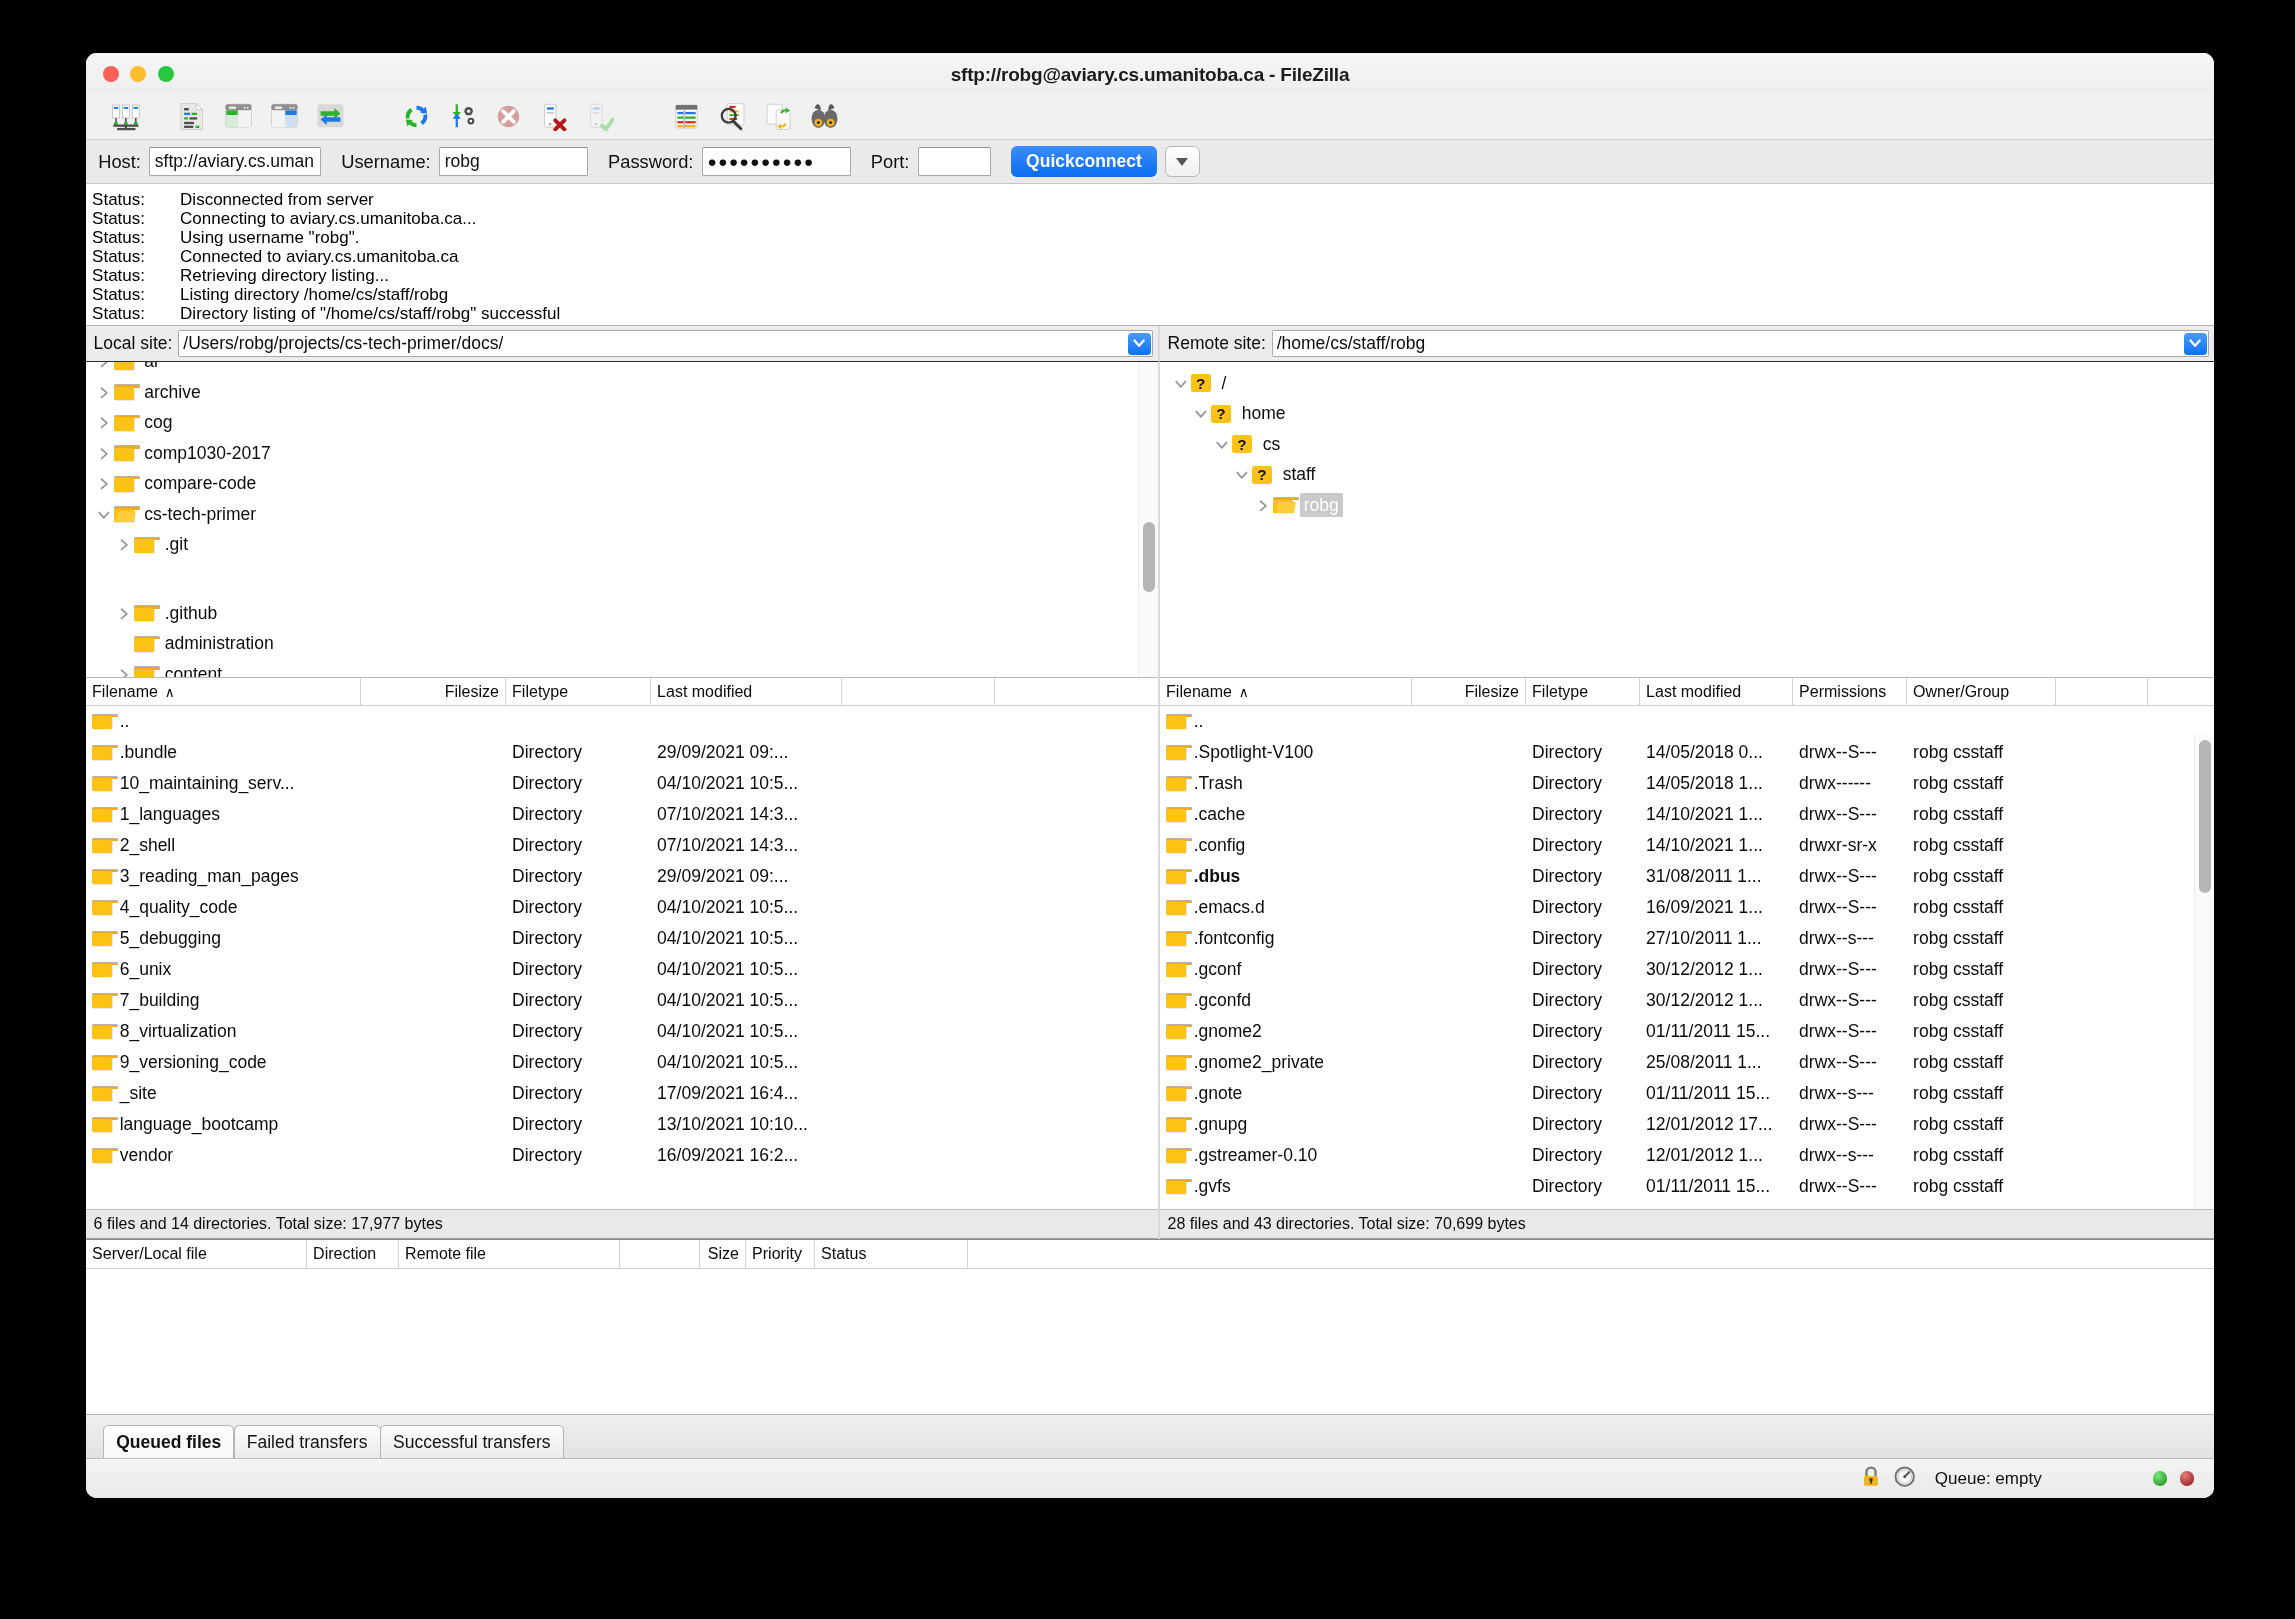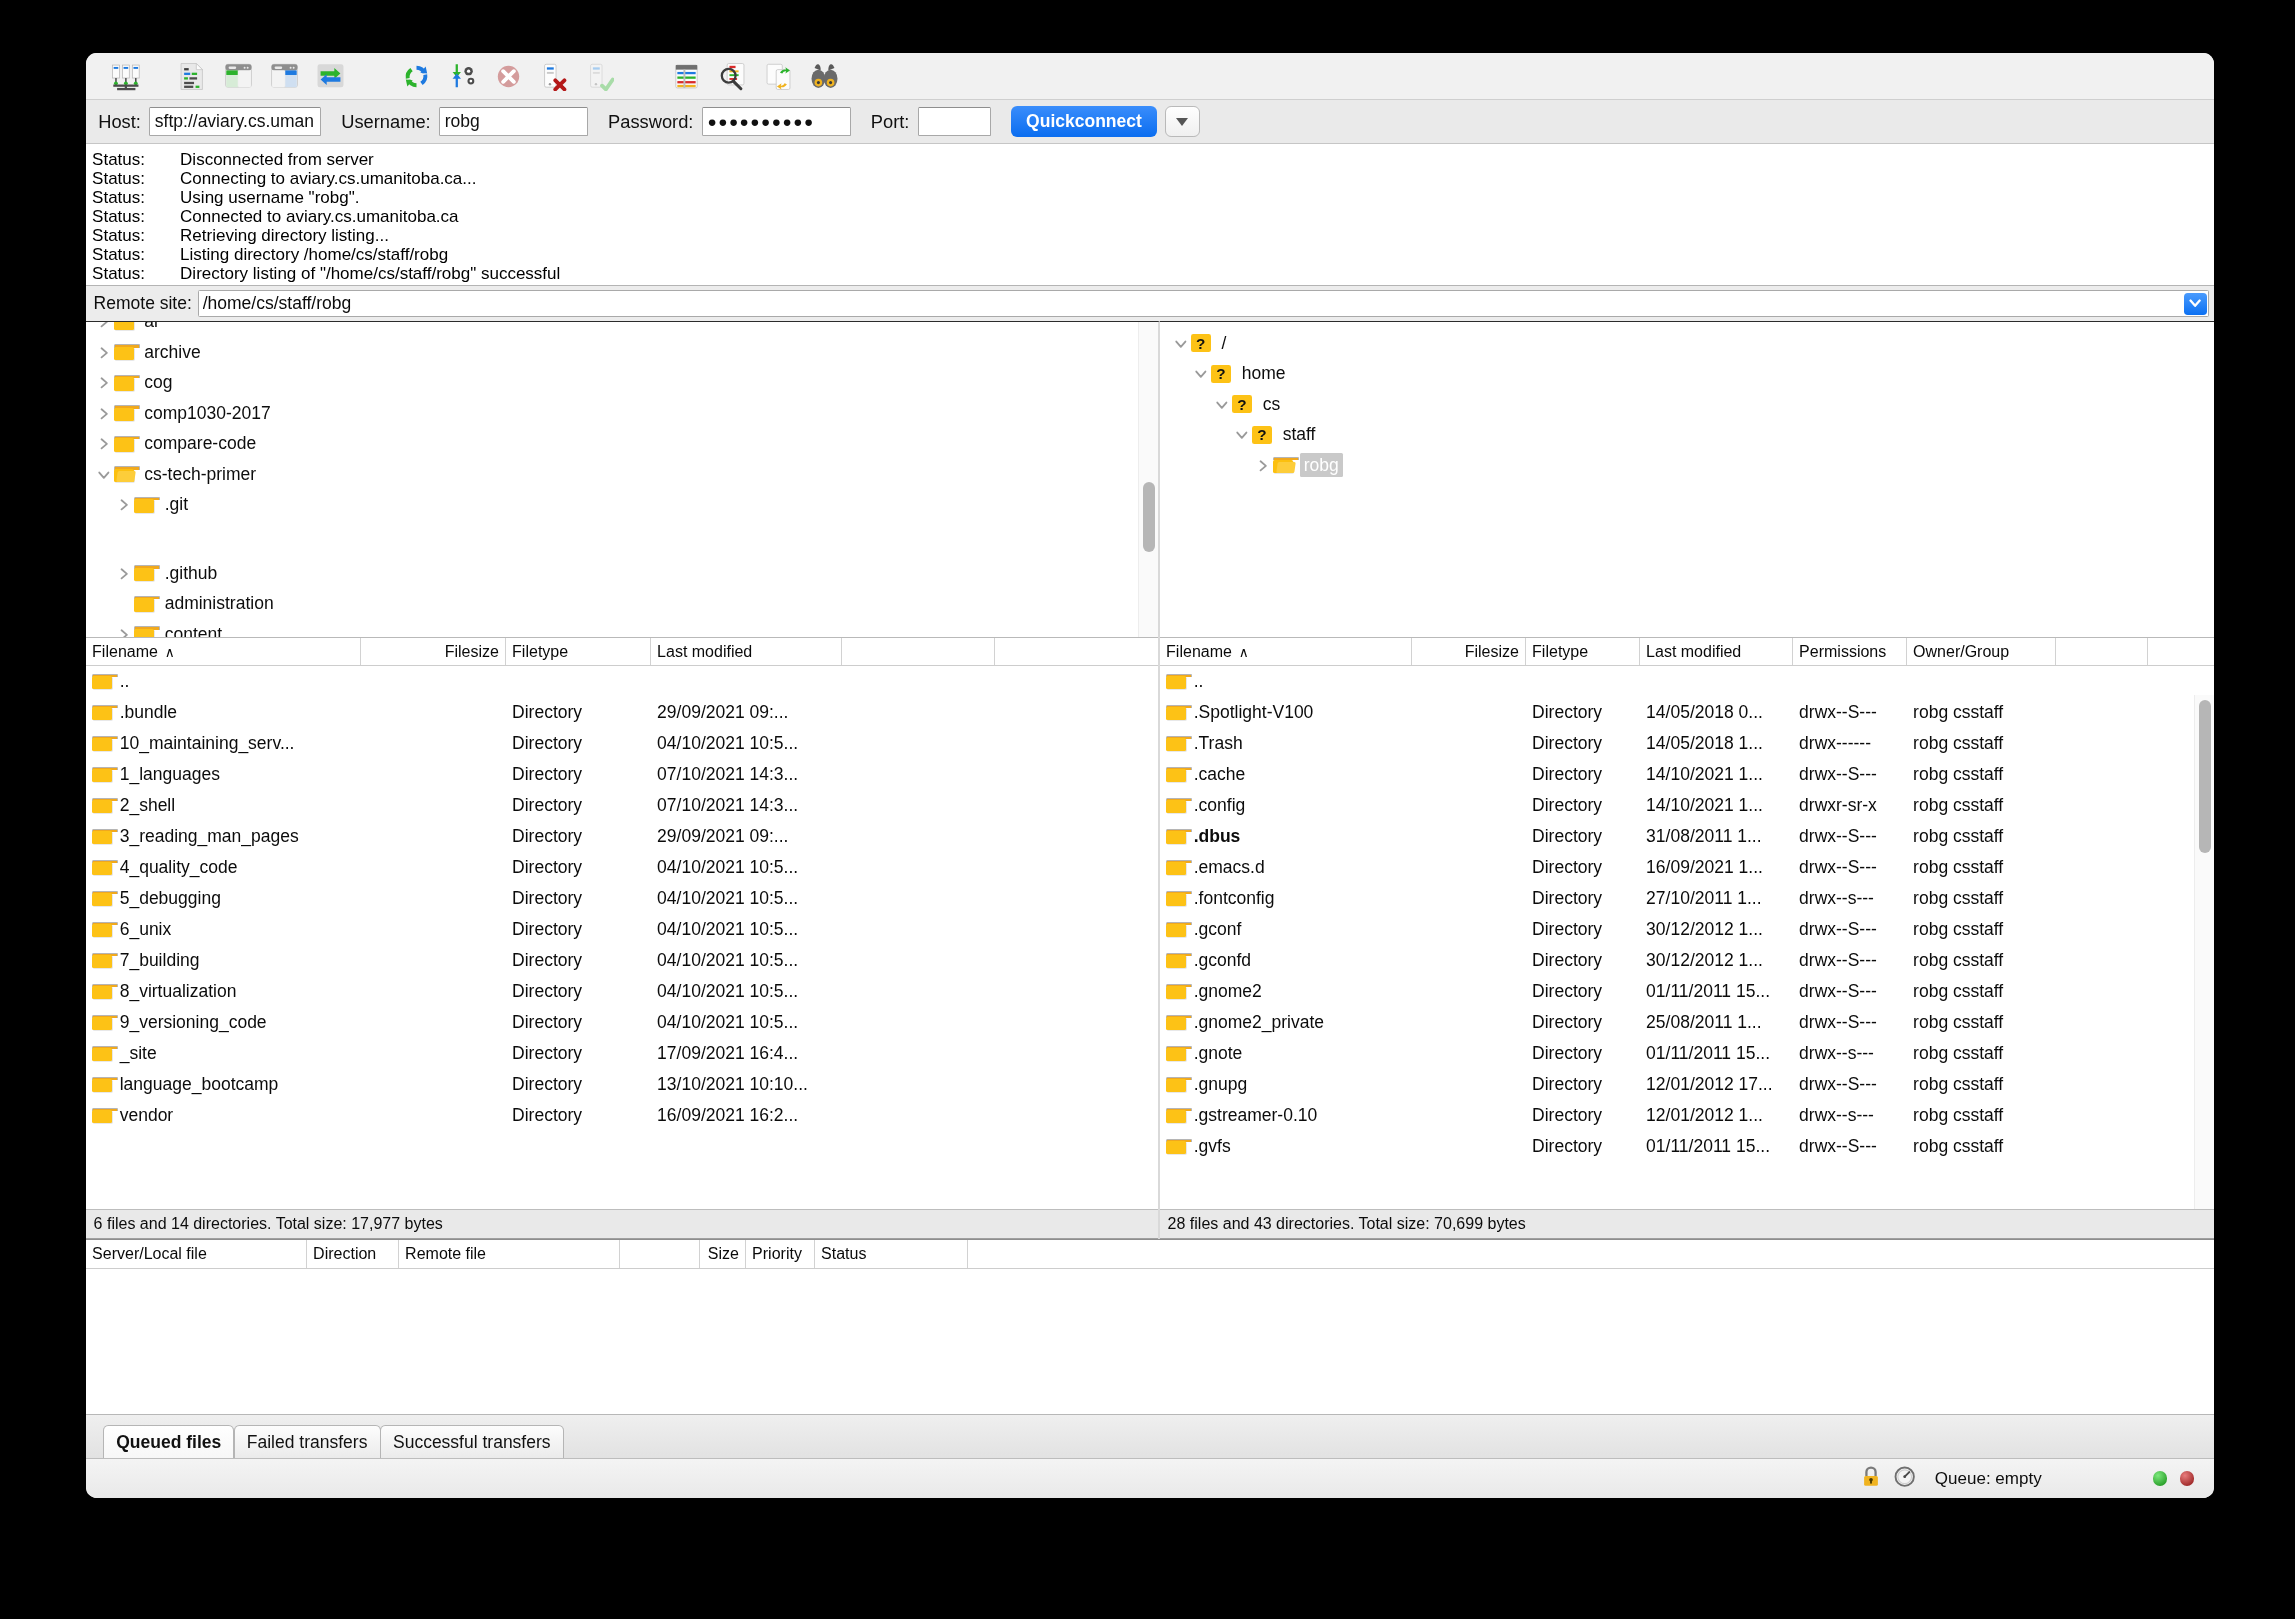--- a/index.html
+++ b/index.html
@@ -218,20 +218,28 @@
   #queuetext{ font-size:17px; color:#0e0e0e; margin-left:7.6px; margin-right:99px; }
   .led{ width:14.5px;height:14.5px;border-radius:50%; }
   .led.green{ background:radial-gradient(circle at 35% 30%,#7ce87c,#128a12); }
   .led.red{ background:radial-gradient(circle at 35% 30%,#e87c7c,#8a1212); }
 </style>
 </head>
 <body>
 
 <div id="window">
 
+  <div id="titlebar">
+    <div class="traffic">
+      <div class="dot red"></div>
+      <div class="dot yellow"></div>
+      <div class="dot green"></div>
+    </div>
+    <div id="title">sftp://robg@aviary.cs.umanitoba.ca - FileZilla</div>
+  </div>
 
   <div id="toolbar">
 
     <div class="tbtn">
       <svg width="30.5" height="29" viewBox="0 0 40 38">
         <rect x="2" y="4" width="9" height="17" fill="#fbfbfb" stroke="#b9b9b9"></rect>
         <rect x="15" y="4" width="9" height="17" fill="#fbfbfb" stroke="#b9b9b9"></rect>
         <rect x="28" y="4" width="9" height="17" fill="#fbfbfb" stroke="#b9b9b9"></rect>
         <rect x="3.5" y="6.5" width="6" height="2.5" fill="#1e7ae0"></rect>
         <rect x="16.5" y="6.5" width="6" height="2.5" fill="#1e7ae0"></rect>
@@ -445,20 +453,31 @@
         <span class="k">Status:</span>
         <span class="v">Listing directory /home/cs/staff/robg</span>
       </div>
       <div class="logrow">
         <span class="k">Status:</span>
         <span class="v">Directory listing of "/home/cs/staff/robg" successful</span>
       </div>
     </div>
 
   <div id="sitesrow">
+    <div class="sitebar" id="local-sitebar">
+      <span class="site-label">Local site:</span>
+      <div class="site-input">
+        <span class="val">/Users/robg/projects/cs-tech-primer/docs/</span>
+        <span class="site-drop">
+          <svg width="12.2" height="8.4" viewBox="0 0 16 11">
+              <path d="M2 2 L8 9 L14 2" stroke="#fff" stroke-width="3" fill="none" stroke-linecap="round" stroke-linejoin="round"></path>
+            </svg>
+        </span>
+      </div>
+    </div>
     <div class="sitebar" id="remote-sitebar">
       <span class="site-label">Remote site:</span>
       <div class="site-input">
         <span class="val">/home/cs/staff/robg</span>
         <span class="site-drop">
           <svg width="12.2" height="8.4" viewBox="0 0 16 11">
               <path d="M2 2 L8 9 L14 2" stroke="#fff" stroke-width="3" fill="none" stroke-linecap="round" stroke-linejoin="round"></path>
             </svg>
         </span>
       </div>

